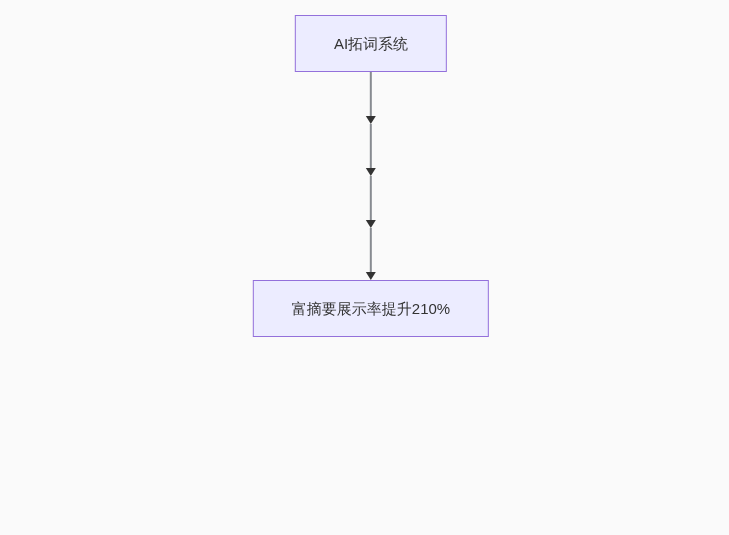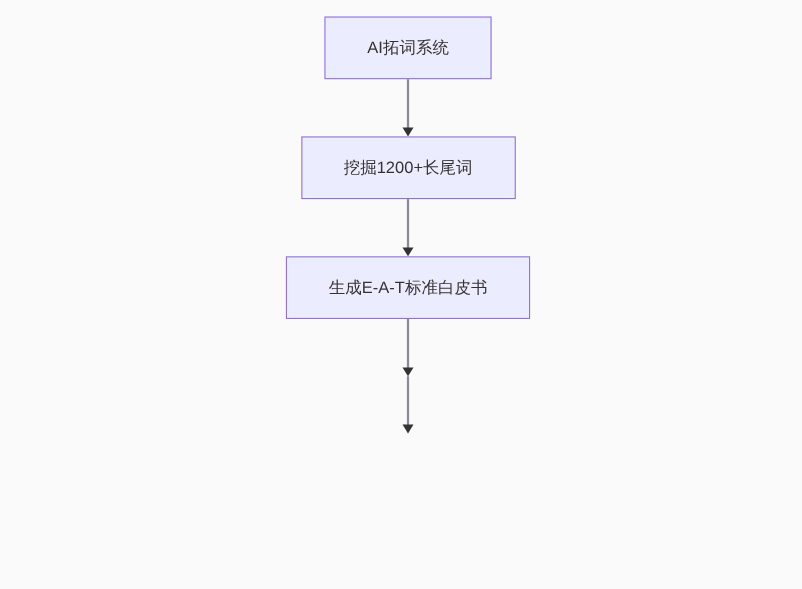--- a/index.html
+++ b/index.html
@@ -65,39 +65,36 @@
 
     <div class="node">
       <span>AI拓词系统</span>
     </div>
 
     <div class="arrow">
       <div class="line"></div>
       <div class="head"></div>
     </div>
 
-    <div class="node">
-      <span>挖掘1200+长尾词</span>
-    </div>
-
-    <div class="arrow">
-      <div class="line"></div>
-      <div class="head"></div>
-    </div>
-
-    <div class="node">
-      <span>生成E-A-T标准白皮书</span>
-    </div>
 
     <div class="arrow">
       <div class="line"></div>
       <div class="head"></div>
     </div>
 
 
     <div class="arrow">
       <div class="line"></div>
       <div class="head"></div>
     </div>
 
 
+    <div class="arrow">
+      <div class="line"></div>
+      <div class="head"></div>
+    </div>
+
+    <div class="node">
+      <span>富摘要展示率提升210%</span>
+    </div>
+
   </div>
 </div>
 
 </body></html>

